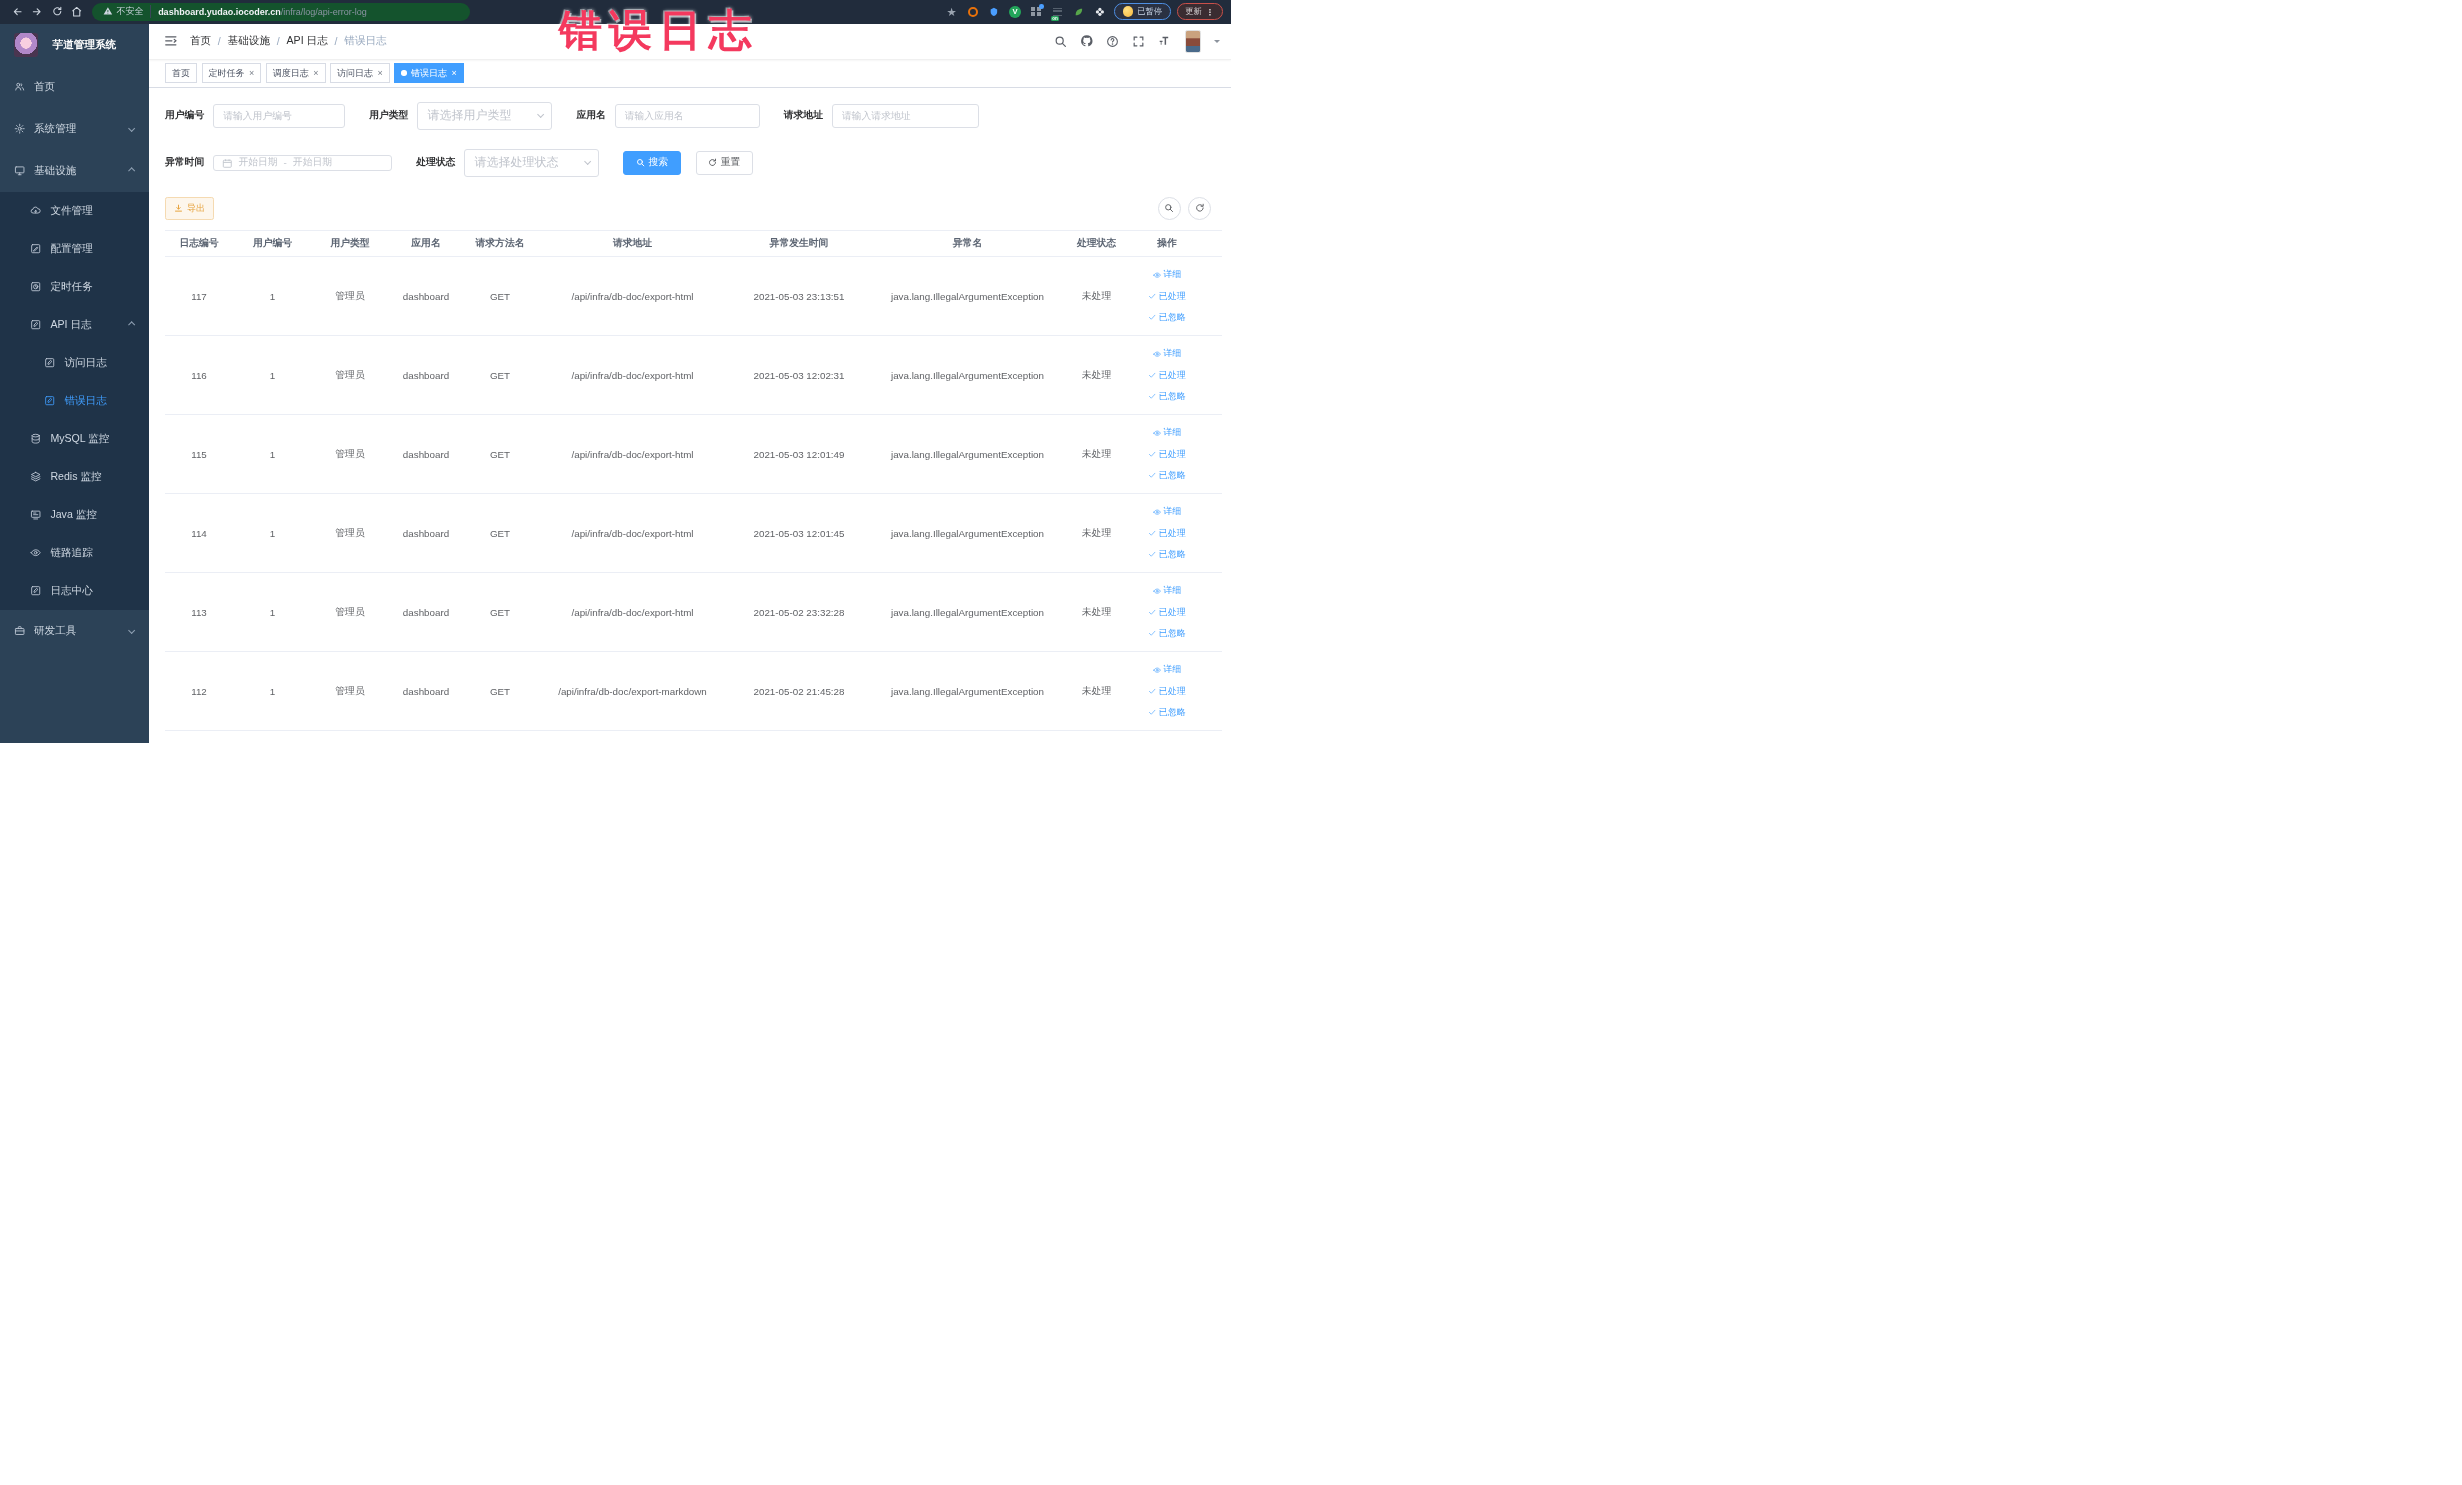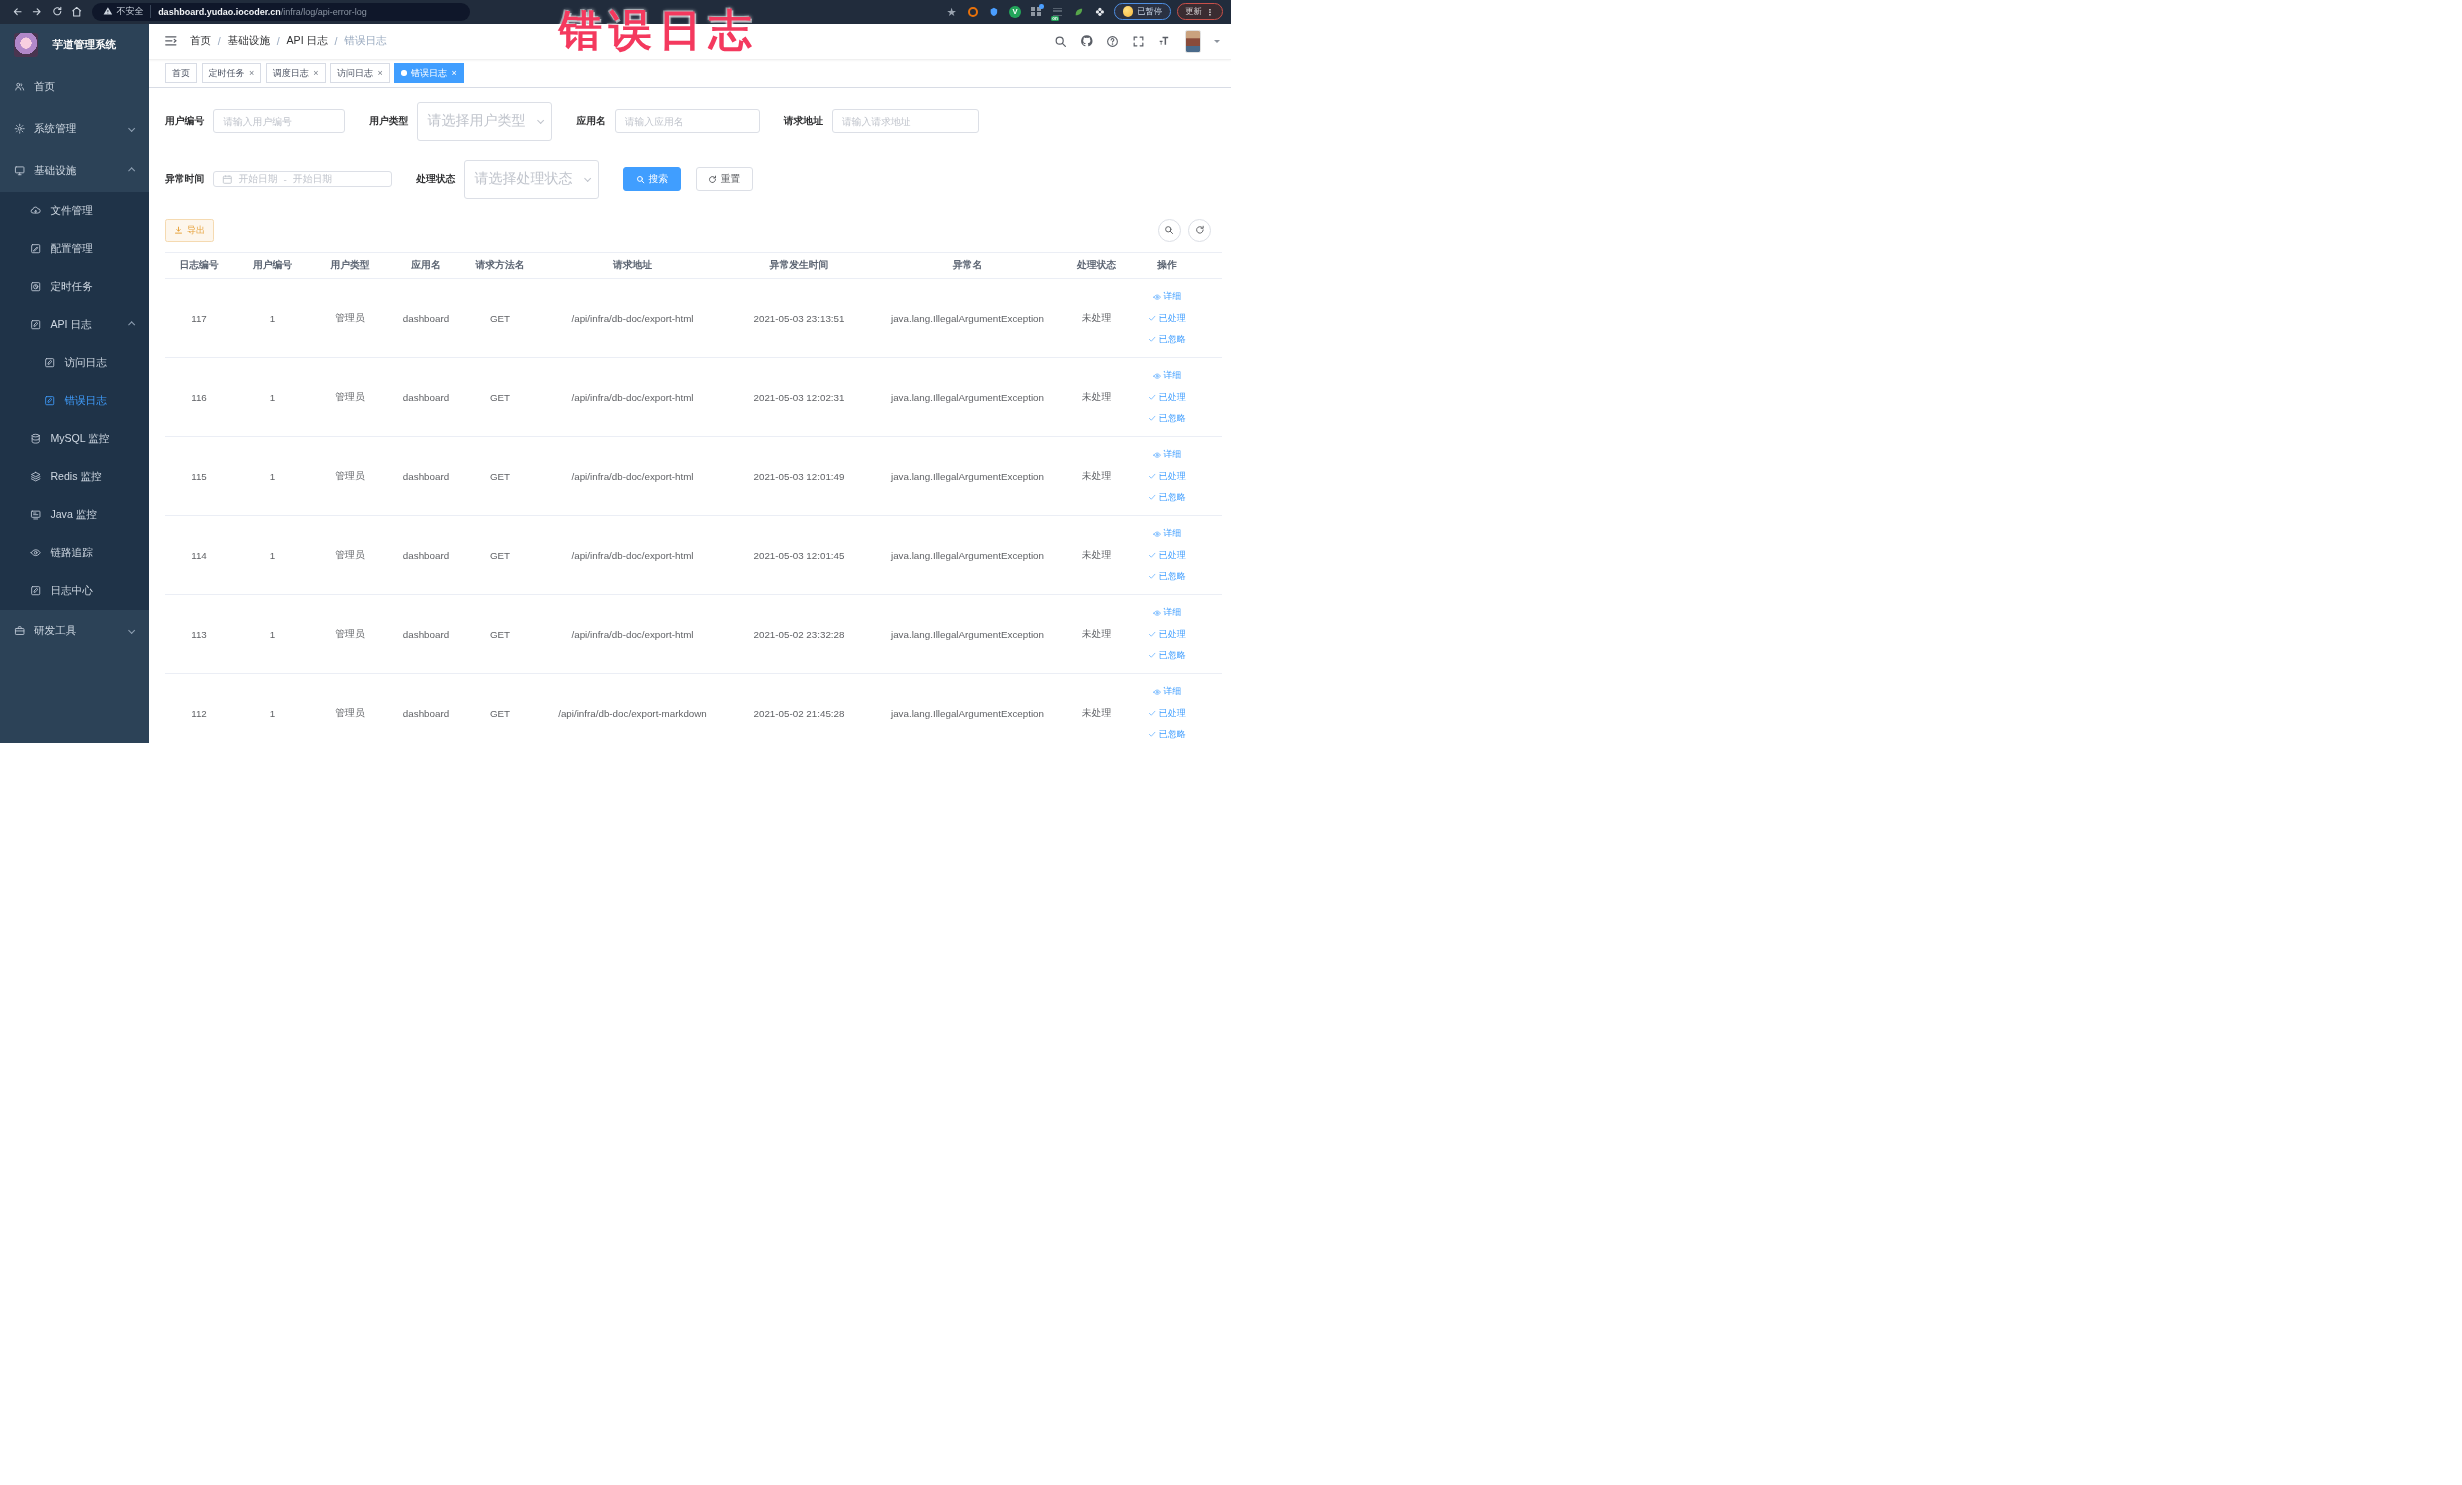--- a/index.html
+++ b/index.html
@@ -3,21 +3,21 @@
 <meta charset="utf-8">
 <style>
   * { margin:0; padding:0; box-sizing:border-box; }
   html,body { width:1231px; height:743px; overflow:hidden;
     font-family:"Liberation Sans","DejaVu Sans",sans-serif; background:#fff; }
 
   
   .browser-bar { height:23.5px; background:#212c3c; display:flex; align-items:center; padding:0 7.6px; }
   .bicon { width:19.7px; height:19.7px; display:flex; align-items:center; justify-content:center;
     color:#cdd5df; flex:0 0 auto; border-radius:50%; }
-  .addr { height:18px; margin-left:6px; background:#0f172a; border-radius:9px; display:flex;
+  .addr { height:18px; margin-left:6px; background:#14532d; border-radius:9px; display:flex;
     align-items:center; padding:0 10.6px; min-width:378px; color:#dfe4ea; font-size:9px; }
   .addr .sec { display:flex; align-items:center; gap:3.8px; color:#cdd5df; padding-right:6.8px;
     border-right:0.8px solid #3a4planes6589; border-right:0.8px solid #3a4659; }
   .addr .host { font-weight:bold; color:#f2f4f7; margin-left:6.8px; }
   .addr .path { color:#8b95a3; }
   .bspacer { flex:1; }
   .ext { width:16.7px; height:16.7px; display:flex; align-items:center; justify-content:center; margin-left:4.5px; position:relative; }
   .ring { width:9.8px; height:9.8px; border:2.3px solid #e8710a; border-radius:50%; }
   .gcirc { width:12px; height:12px; border-radius:50%; background:#23a55a; color:#fff; font-size:7.6px;
     font-weight:bold; display:flex; align-items:center; justify-content:center; }
@@ -79,22 +79,22 @@
 
   .content { flex:1; background:#fff; padding:14.4px 9px 0 16px; overflow:hidden; position:relative; }
 
   
   .frow { display:flex; align-items:center; margin-bottom:19px; }
   .fitem { display:flex; align-items:center; margin-right:24px; }
   .flabel { font-size:9.8px; font-weight:bold; color:#303133; margin-right:9px; white-space:nowrap; }
   .tinput { height:24px; border:0.8px solid #dcdfe6; border-radius:3px; padding:0 9px; font-size:9.8px;
     color:#606266; font-family:inherit; }
   .tinput::placeholder { color:#c0c4cc; }
-  .fake-select { height:39px; border:0.8px solid #dcdfe6; border-radius:3px; padding:0 7.6px 0 9px;
-    display:flex; align-items:center; font-size:14px; color:#c0c4cc; cursor:pointer; }
+  .fake-select { height:28px; border:0.8px solid #dcdfe6; border-radius:3px; padding:0 7.6px 0 9px;
+    display:flex; align-items:center; font-size:12px; color:#c0c4cc; cursor:pointer; }
   .fake-select .chev { margin:0 0 1.5px auto; border-color:#c0c4cc; }
   .daterange { height:16px; border:0.8px solid #dcdfe6; border-radius:3px; display:flex; align-items:center;
     padding:0 7.6px; font-size:9.8px; color:#c0c4cc; gap:6px; width:179px; cursor:pointer; }
   .daterange .icon { color:#c0c4cc; display:flex; }
   .btn { height:24px; border-radius:3px; font-size:9.8px; display:inline-flex; align-items:center; gap:3.8px;
     padding:0 11.4px; cursor:pointer; border:0.8px solid #dcdfe6; background:#fff; color:#606266; font-family:inherit; }
   .btn.primary { background:#409eff; border-color:#409eff; color:#fff; }
 
   
   .toolbar { display:flex; align-items:center; margin-bottom:10.6px; }

